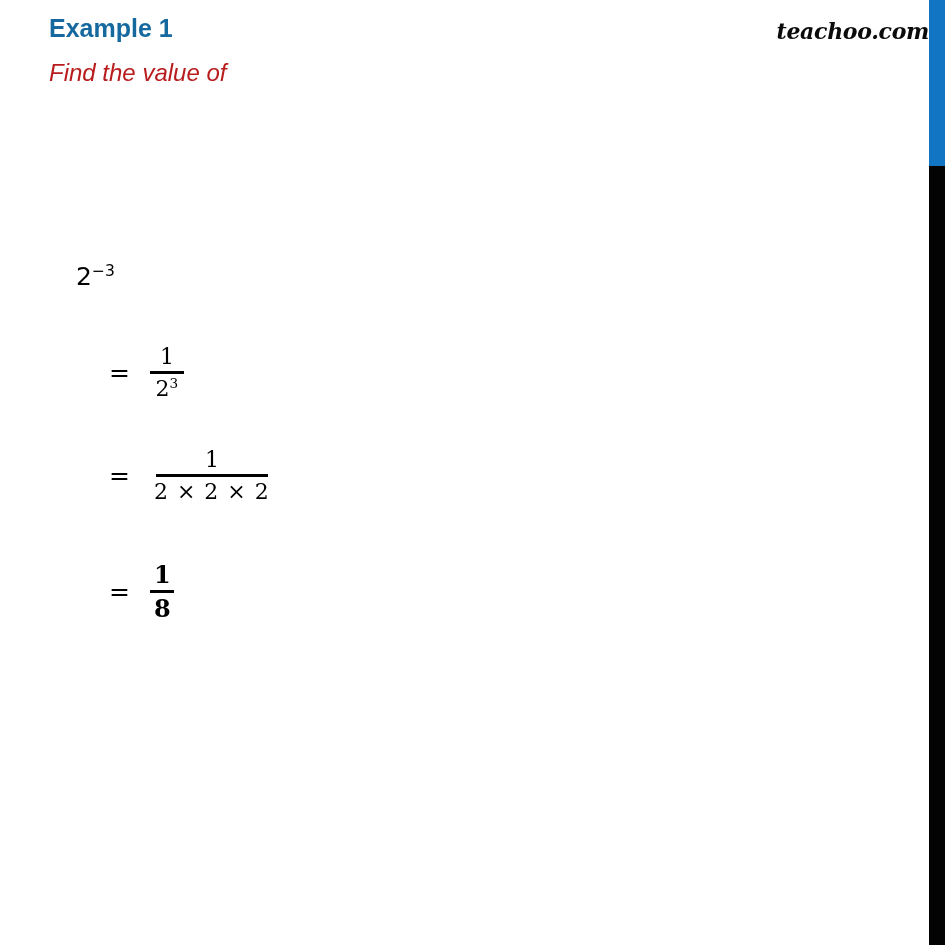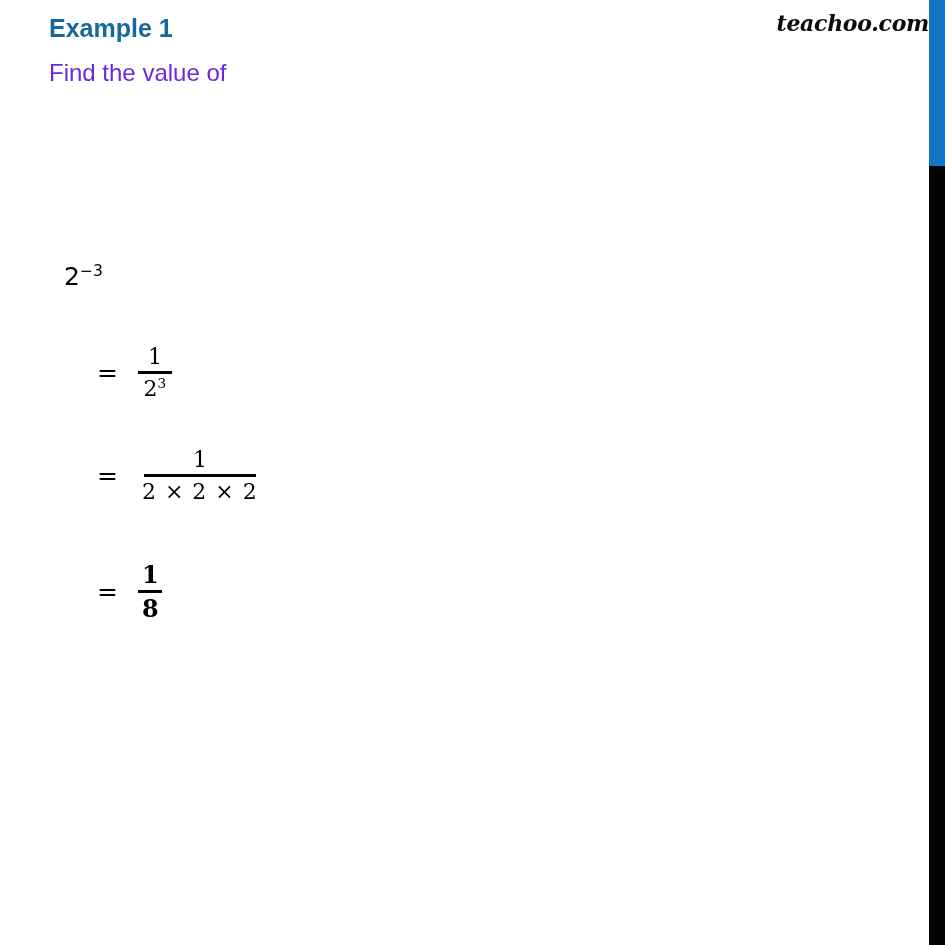--- a/index.html
+++ b/index.html
@@ -31,21 +31,21 @@
     top: 166px;
     width: 16px;
     height: 779px;
     background: #030303;
   }
 
   
   #watermark {
     position: absolute;
     right: 16px;
-    top: 10px;
+    top: 18px;
     font-family: "DejaVu Serif", serif;
     font-style: italic;
     font-weight: bold;
     font-size: 22px;
     letter-spacing: -0.3px;
     color: #0b0b0b;
     white-space: nowrap;
   }
 
   
@@ -58,38 +58,39 @@
   .q-title {
     font-size: 25px;
     font-weight: bold;
     color: #16699f;
     line-height: 42px;
     white-space: nowrap;
   }
   .q-line {
     font-size: 24px;
     font-weight: normal;
-    color: #6d28d9;
+    color: #b91c1c;
     line-height: 48px;
     white-space: nowrap;
+    font-style: italic;
   }
   .q-line .mathnum {
     font-family: "DejaVu Sans", sans-serif;
     font-size: 24px;
   }
   .q-line sup.expo {
     font-size: 0.62em;
     vertical-align: super;
     line-height: 0;
   }
 
   
   #solution {
     position: absolute;
-    left: 0;
+    left: 12px;
     top: 0;
     width: 929px;
     height: 945px;
   }
   .math {
     font-family: "DejaVu Sans", sans-serif;
     color: #000000;
   }
 
   

